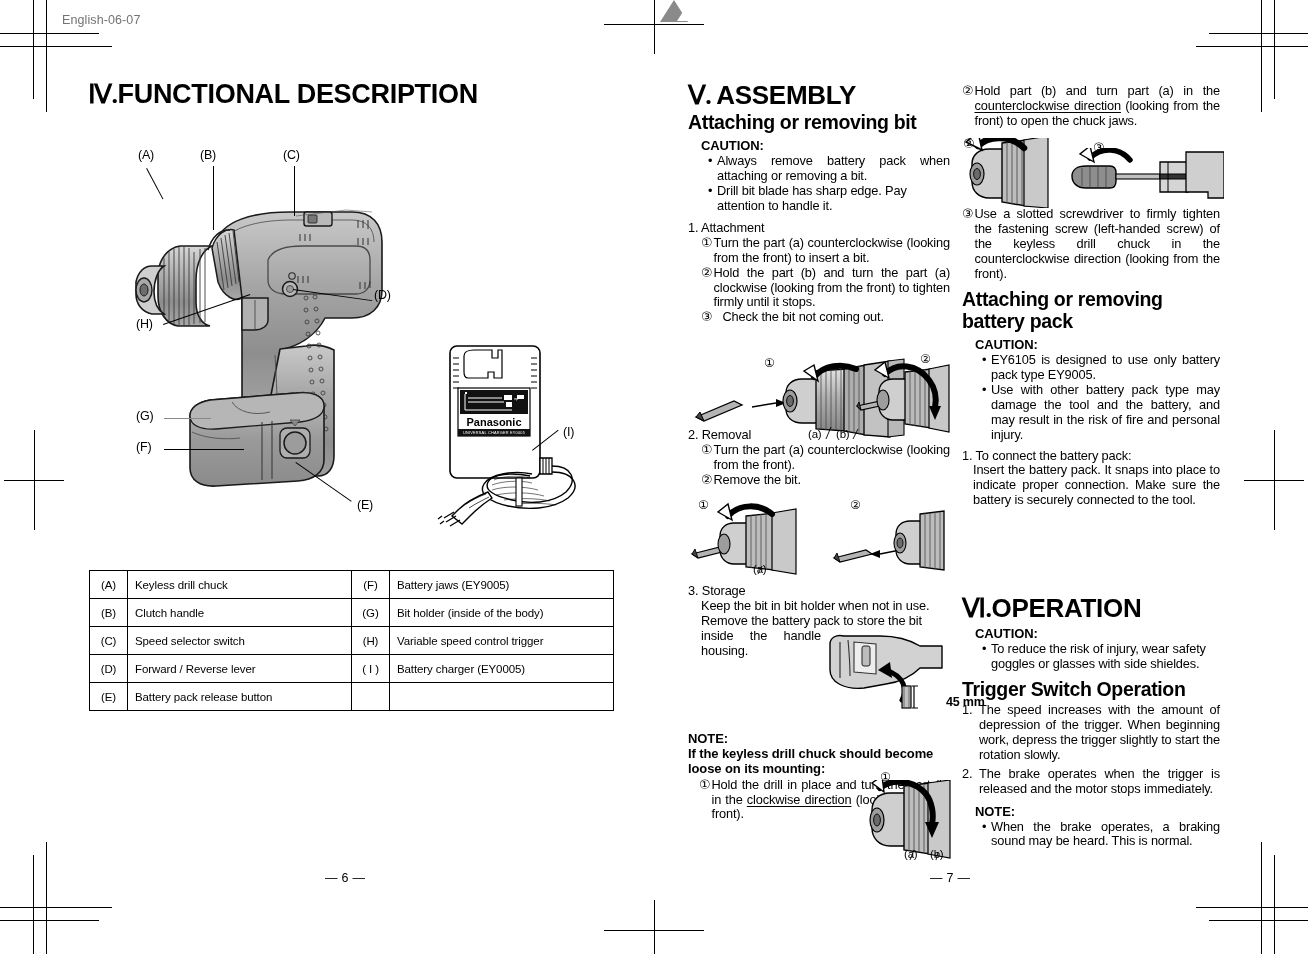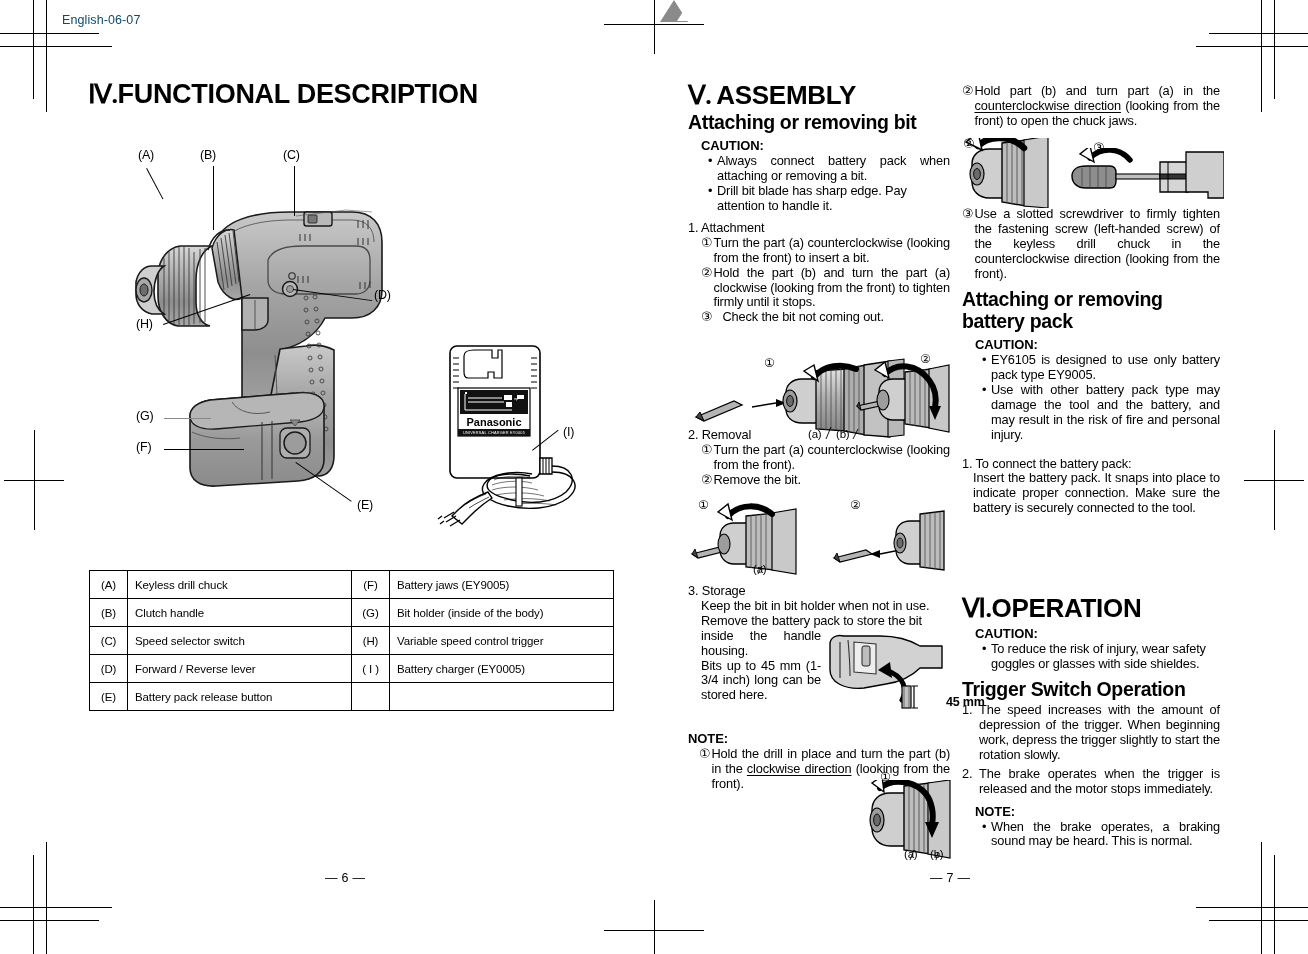--- a/index.html
+++ b/index.html
@@ -38,21 +38,21 @@
     border-right: 11px solid transparent;
     border-bottom: 17px solid #fff;
     left: 3px; top: 4px;
   }
 
   
   .hdr {
     position: absolute;
     left: 62px; top: 13px;
     font-size: 12.5px;
-    color: #0c4a6e;
+    color: #737373;
     letter-spacing: 0.1px;
   }
 
   
   .col { position: absolute; }
 
   
   .roman {
     font-family: "Liberation Serif", serif;
     font-weight: bold;
@@ -461,21 +461,21 @@
     <h1 class="sec">
       <span class="roman">Ⅴ.</span><span style="display:inline-block;width:5px;"></span><span>ASSEMBLY</span>
     </h1>
 
     <h2 class="sub" style="margin-top:2px;">Attaching or removing bit</h2>
 
     <div style="margin-top:5px;padding-left:13px;">
       <div class="caution-hd">CAUTION:</div>
       <div class="bul" style="padding-left:7px;margin-top:1px;">
         <span class="dot">•</span>
-        <span class="txt body">Always connect battery pack when attaching or removing a bit.</span>
+        <span class="txt body">Always remove battery pack when attaching or removing a bit.</span>
       </div>
       <div class="bul" style="padding-left:7px;">
         <span class="dot">•</span>
         <span class="txt body nojust">Drill bit blade has sharp edge. Pay attention to handle it.</span>
       </div>
     </div>
 
     <div style="margin-top:7px;">
       <div class="body nojust">1. Attachment</div>
       <div class="num" style="padding-left:13px;">
@@ -621,21 +621,20 @@
   </div>
   <div class="flab" style="left:698px;top:498px;font-family:'DejaVu Sans',sans-serif;font-size:12px;">①</div>
   <div class="flab" style="left:850px;top:498px;font-family:'DejaVu Sans',sans-serif;font-size:12px;">②</div>
   <div class="flab" style="left:753px;top:563px;font-size:11.5px;">(a)</div>
 
   <div class="col" style="left:688px;top:584px;width:262px;">
     <div class="body nojust">3. Storage</div>
     <p class="body" style="padding-left:13px;">Keep the bit in bit holder when not in use.</p>
     <p class="body nojust" style="padding-left:13px;">Remove the battery pack to store the bit</p>
     <p class="body" style="padding-left:13px;width:133px;">inside the handle housing.</p>
-    <p class="body" style="padding-left:13px;width:133px;">Bits up to 45 mm (1-3/4 inch) long can be stored here.</p>
   </div>
 
   <div class="fig" style="left:824px;top:632px;width:130px;height:82px;">
     <svg width="130" height="82" viewBox="0 0 130 82">
 
       <path d="M6,12 C6,6 12,2 20,4 L56,4 C72,4 86,8 96,14 L118,14 L118,36 L96,36
                C88,44 76,50 62,52 L40,56 C20,58 6,50 6,38 Z" fill="#d2d2d2" stroke="#000" stroke-width="1.4" stroke-linejoin="round"></path>
       <path d="M16,10 L16,46" stroke="#333" stroke-width="1.2"></path>
       <path d="M24,8 C24,8 26,30 26,44" stroke="#333" stroke-width="1.1" fill="none"></path>
 
@@ -649,20 +648,21 @@
       <rect x="78" y="54" width="9" height="22" fill="#c0c0c0" stroke="#000" stroke-width="1.2"></rect>
       <path d="M80,54 L80,76 M85,54 L85,76" stroke="#555" stroke-width="0.8"></path>
       <path d="M90,54 L90,76" stroke="#000" stroke-width="1.2"></path>
       <path d="M88,54 L94,54 M88,76 L94,76" stroke="#000" stroke-width="1.2"></path>
     </svg>
   </div>
   <div class="flab" style="left:946px;top:695px;font-size:12.5px;font-weight:bold;">45 mm</div>
 
   <div class="col" style="left:688px;top:731px;width:262px;">
     <div class="caution-hd">NOTE:</div>
+    <div class="caution-hd" style="line-height:1.18;">If the keyless drill chuck should become loose on its mounting:</div>
     <div class="num" style="padding-left:11px;margin-top:1px;">
       <span class="n circnum">①</span>
       <span class="t body" style="padding-left:1px;width:140px;"><span>Hold the drill in place and turn the part (b) in the </span><span class="uline">clockwise direction</span><span> (looking from the front).</span></span>
     </div>
   </div>
 
   <div class="fig" style="left:866px;top:780px;width:90px;height:80px;">
     <svg width="90" height="80" viewBox="0 0 90 80">
       <path d="M6,30 C6,20 13,13 24,13 L40,13 L40,66 L24,66 C13,66 6,58 6,48 Z" fill="#cfcfcf" stroke="#000" stroke-width="1.4"></path>
       <ellipse cx="11" cy="40" rx="7" ry="12" fill="#9d9d9d" stroke="#000" stroke-width="1.2"></ellipse>
@@ -755,21 +755,21 @@
       <div class="bul" style="padding-left:7px;margin-top:1px;">
         <span class="dot">•</span>
         <span class="txt body">EY6105 is designed to use only battery pack type EY9005.</span>
       </div>
       <div class="bul" style="padding-left:7px;">
         <span class="dot">•</span>
         <span class="txt body">Use with other battery pack type may damage the tool and the battery, and may result in the risk of fire and personal injury.</span>
       </div>
     </div>
 
-    <div style="margin-top:14px;">
+    <div style="margin-top:6px;">
       <div class="body nojust">1. To connect the battery pack:</div>
       <p class="body" style="padding-left:11px;">Insert the battery pack. It snaps into place to indicate proper connection. Make sure the battery is securely connected to the tool.</p>
     </div>
   </div>
 
   <div class="col" style="left:962px;top:595px;width:258px;">
     <h1 class="sec">
       <span class="roman">Ⅵ.</span><span>OPERATION</span>
     </h1>
     <div style="margin-top:4px;padding-left:13px;">

